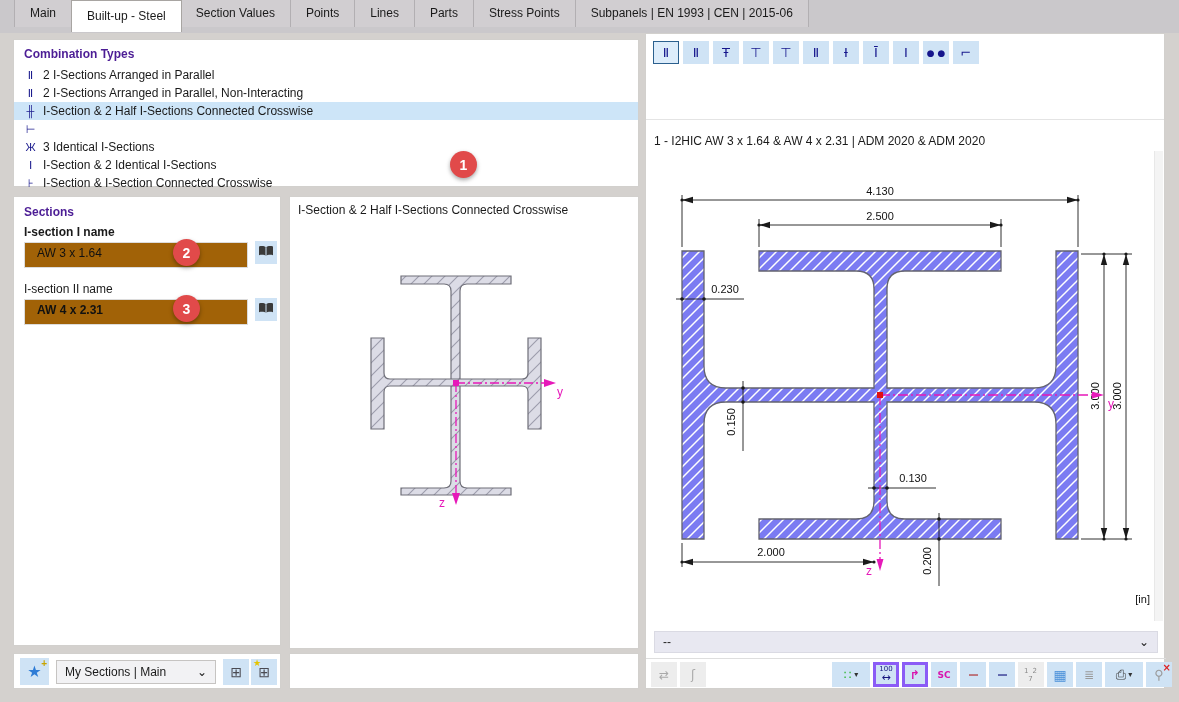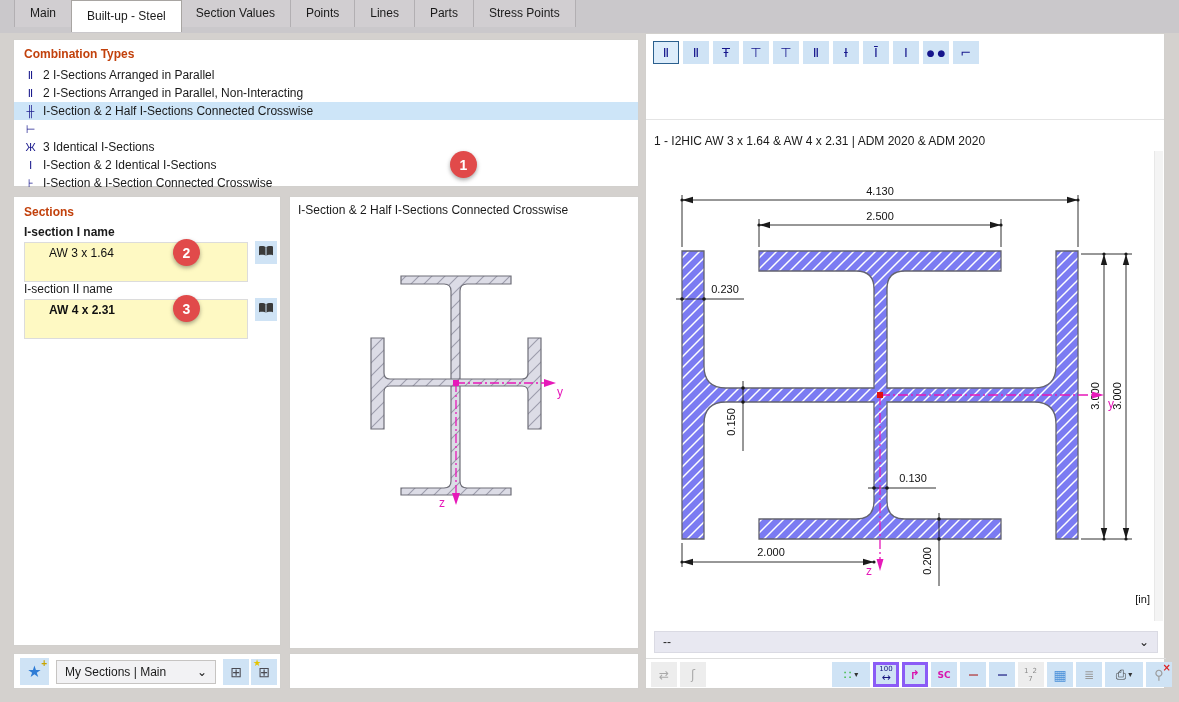--- a/index.html
+++ b/index.html
@@ -25,38 +25,38 @@
   .tab:first-child{border-left:1px solid #b2afb2;}
   .tab.active{
     background:#ffffff;height:31px;line-height:31px;
     border:1px solid #a8a5a2;border-bottom:none;margin:0 -1px;
     position:relative;z-index:2;
   }
 
   
   .panel{position:absolute;background:#ffffff;border:1px solid #d2d0cd;box-sizing:border-box;}
 
-  .hdr{color:#c2410c;font-weight:bold;}
+  .hdr{color:#4c1d95;font-weight:bold;}
 
   
   .combo-panel{left:13px;top:39px;width:626px;height:148px;}
   .combo-hdr{position:absolute;left:10px;top:7px;}
   .combo-list{position:absolute;left:0;top:26px;width:100%;}
   .combo-row{display:flex;align-items:center;height:18px;padding-left:9px;}
   .combo-row.selected{background:#cde5f8;}
   .combo-icon{width:15px;margin-right:5px;color:#1c1c8e;font-size:11px;text-align:center;flex:0 0 15px;}
 
   
   .sections-panel{left:13px;top:196px;width:268px;height:450px;}
   .sec-hdr{position:absolute;left:10px;top:8px;}
   .field-label{position:absolute;left:10px;}
   .text-input{
-    position:absolute;left:10px;width:224px;height:40px;
-    background:#fef9c3;border:1px solid #dcdcdc;box-sizing:border-box;
-    line-height:20px;padding-left:24px;color:#111;
+    position:absolute;left:10px;width:224px;height:26px;
+    background:#a16207;border:1px solid #dcdcdc;box-sizing:border-box;
+    line-height:20px;padding-left:12px;color:#111;
   }
   .lib-btn{
     position:absolute;left:241px;width:22px;height:23px;
     background:#cfe3f5;border:none;display:flex;align-items:center;justify-content:center;
     padding:0;cursor:pointer;
   }
 
   
   .preview-panel{left:289px;top:196px;width:350px;height:453px;}
   .preview-title{position:absolute;left:8px;top:6px;z-index:2;}
@@ -146,20 +146,21 @@
 <div class="window">
 
   <div class="tabbar">
     <div class="tab">Main</div>
     <div class="tab active">Built-up - Steel</div>
     <div class="tab">Section Values</div>
     <div class="tab">Points</div>
     <div class="tab">Lines</div>
     <div class="tab">Parts</div>
     <div class="tab">Stress Points</div>
+    <div class="tab">Subpanels | EN 1993 | CEN | 2015-06</div>
   </div>
 
   <div class="panel combo-panel">
     <div class="hdr combo-hdr">Combination Types</div>
     <div class="combo-list">
       <div class="combo-row">
         <span class="combo-icon">Ⅱ</span>
         <span>2 I-Sections Arranged in Parallel</span>
       </div>
       <div class="combo-row">

